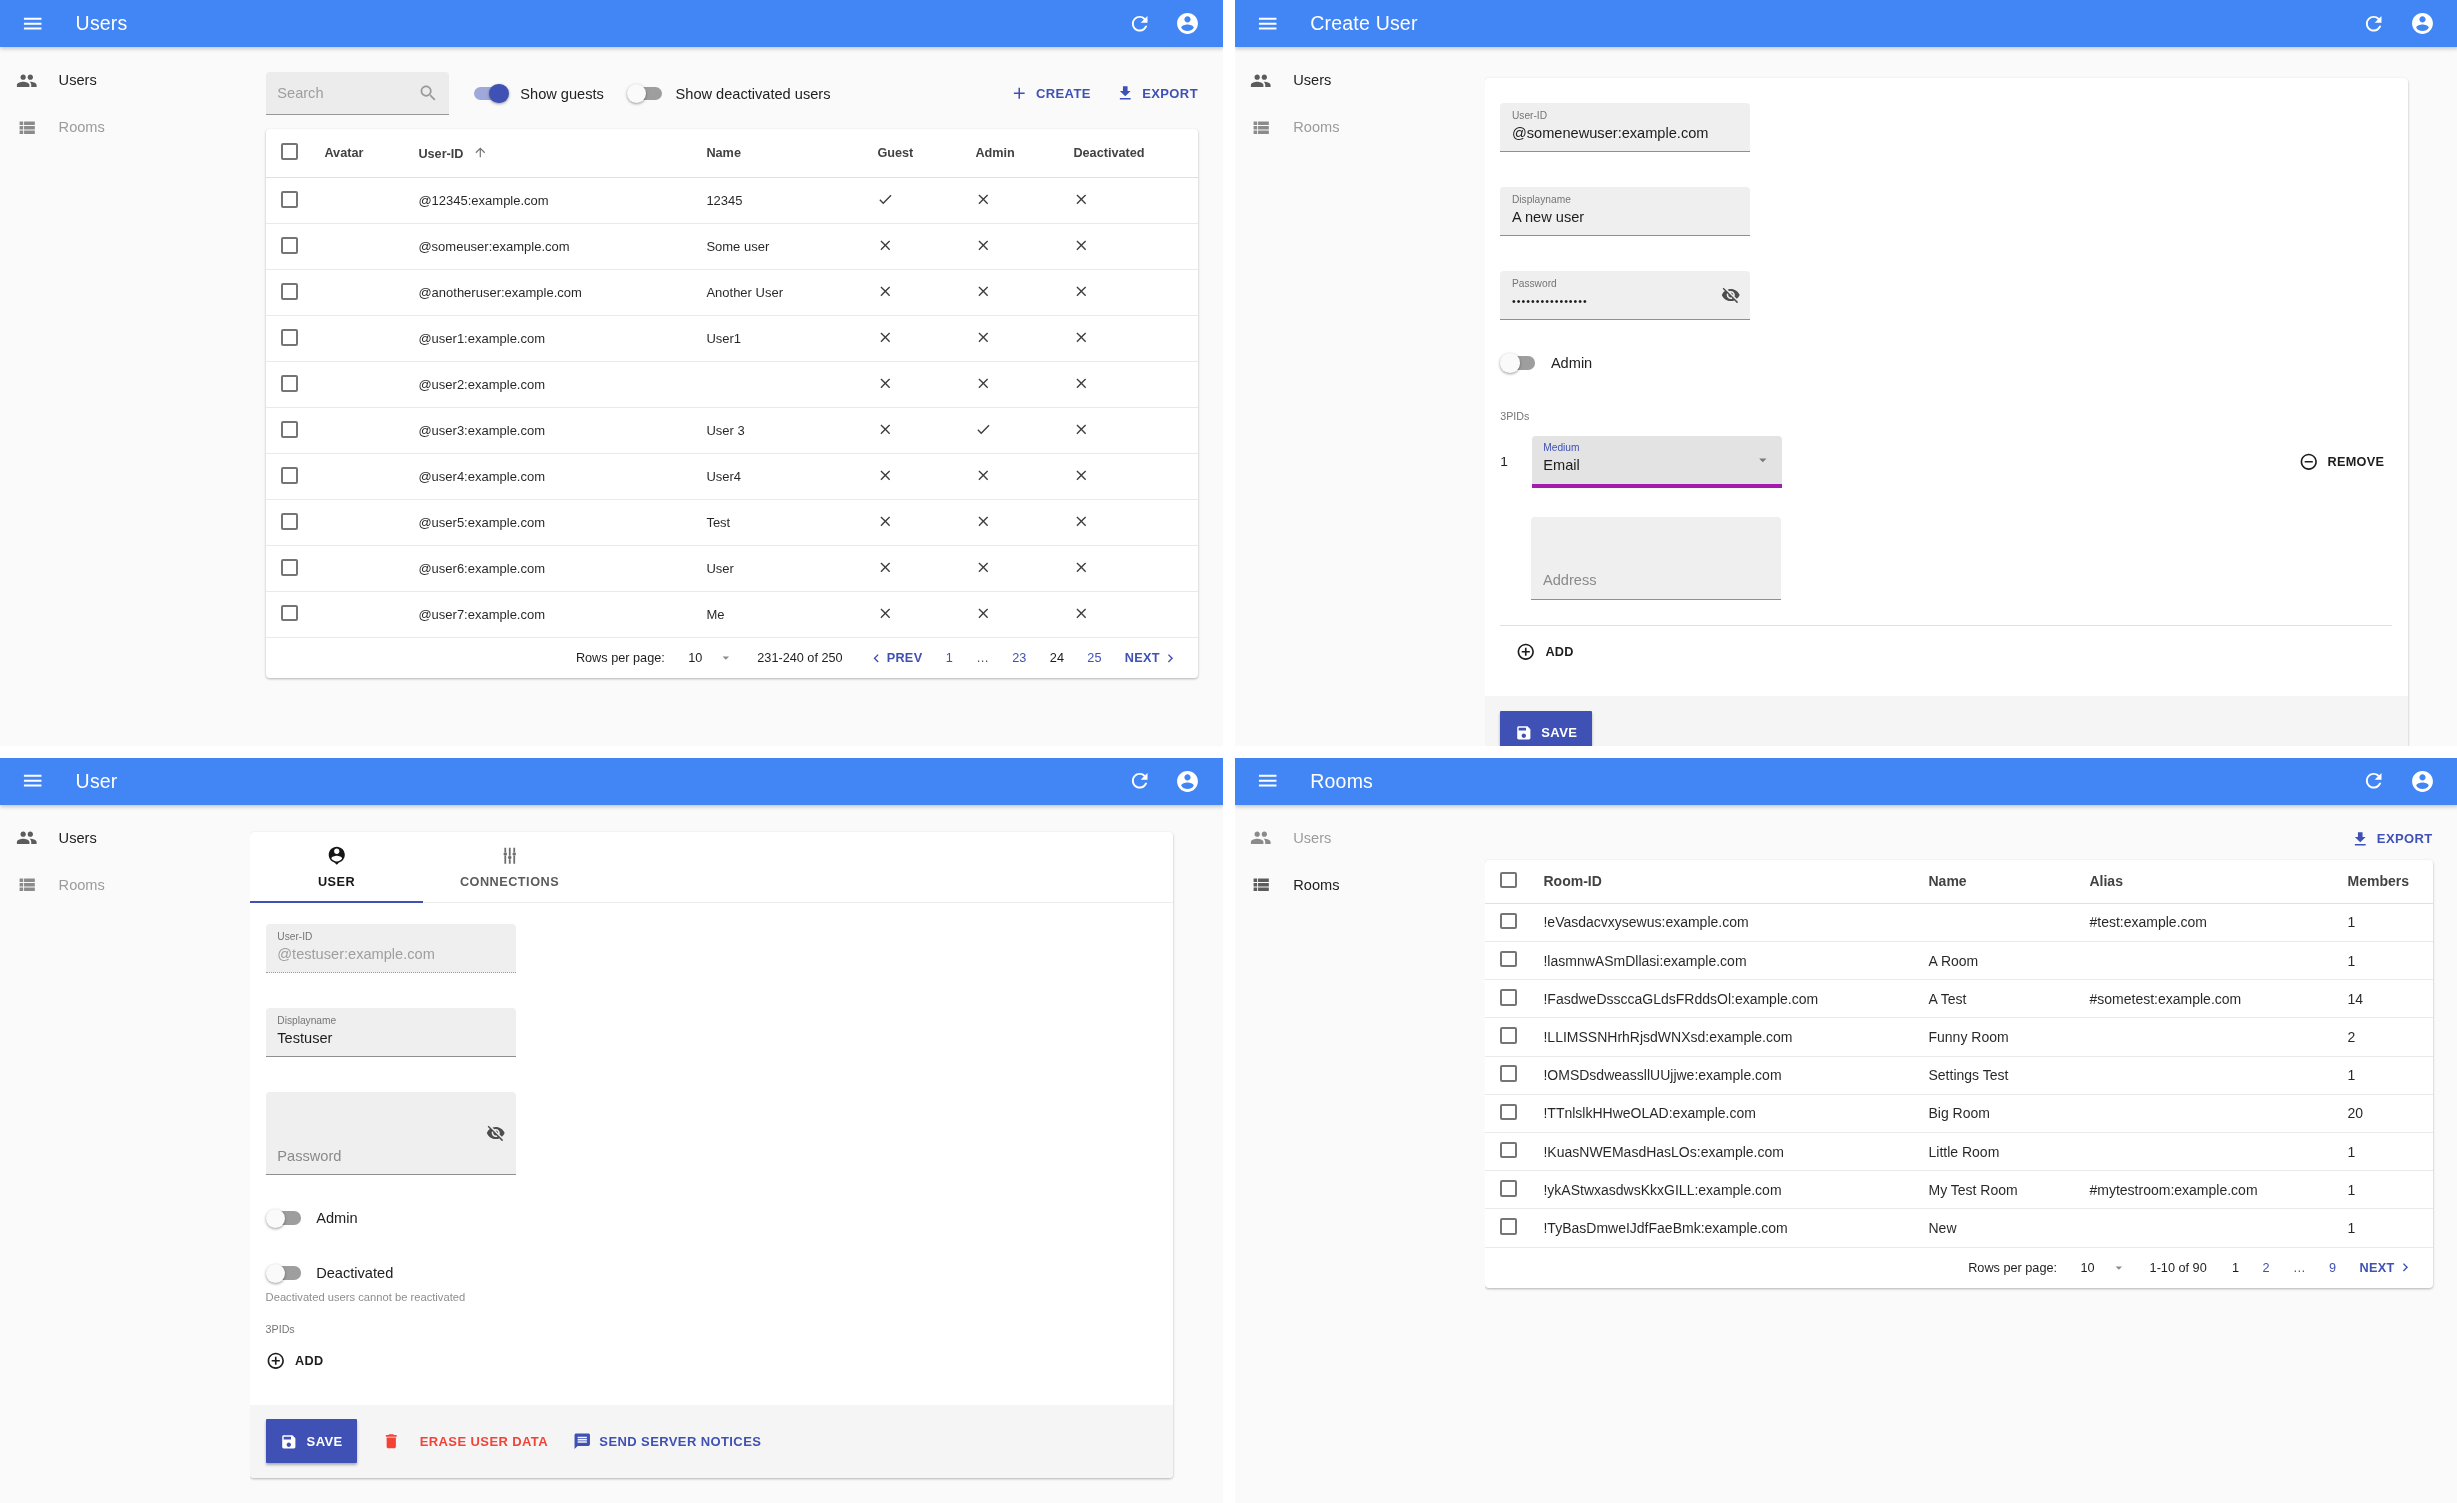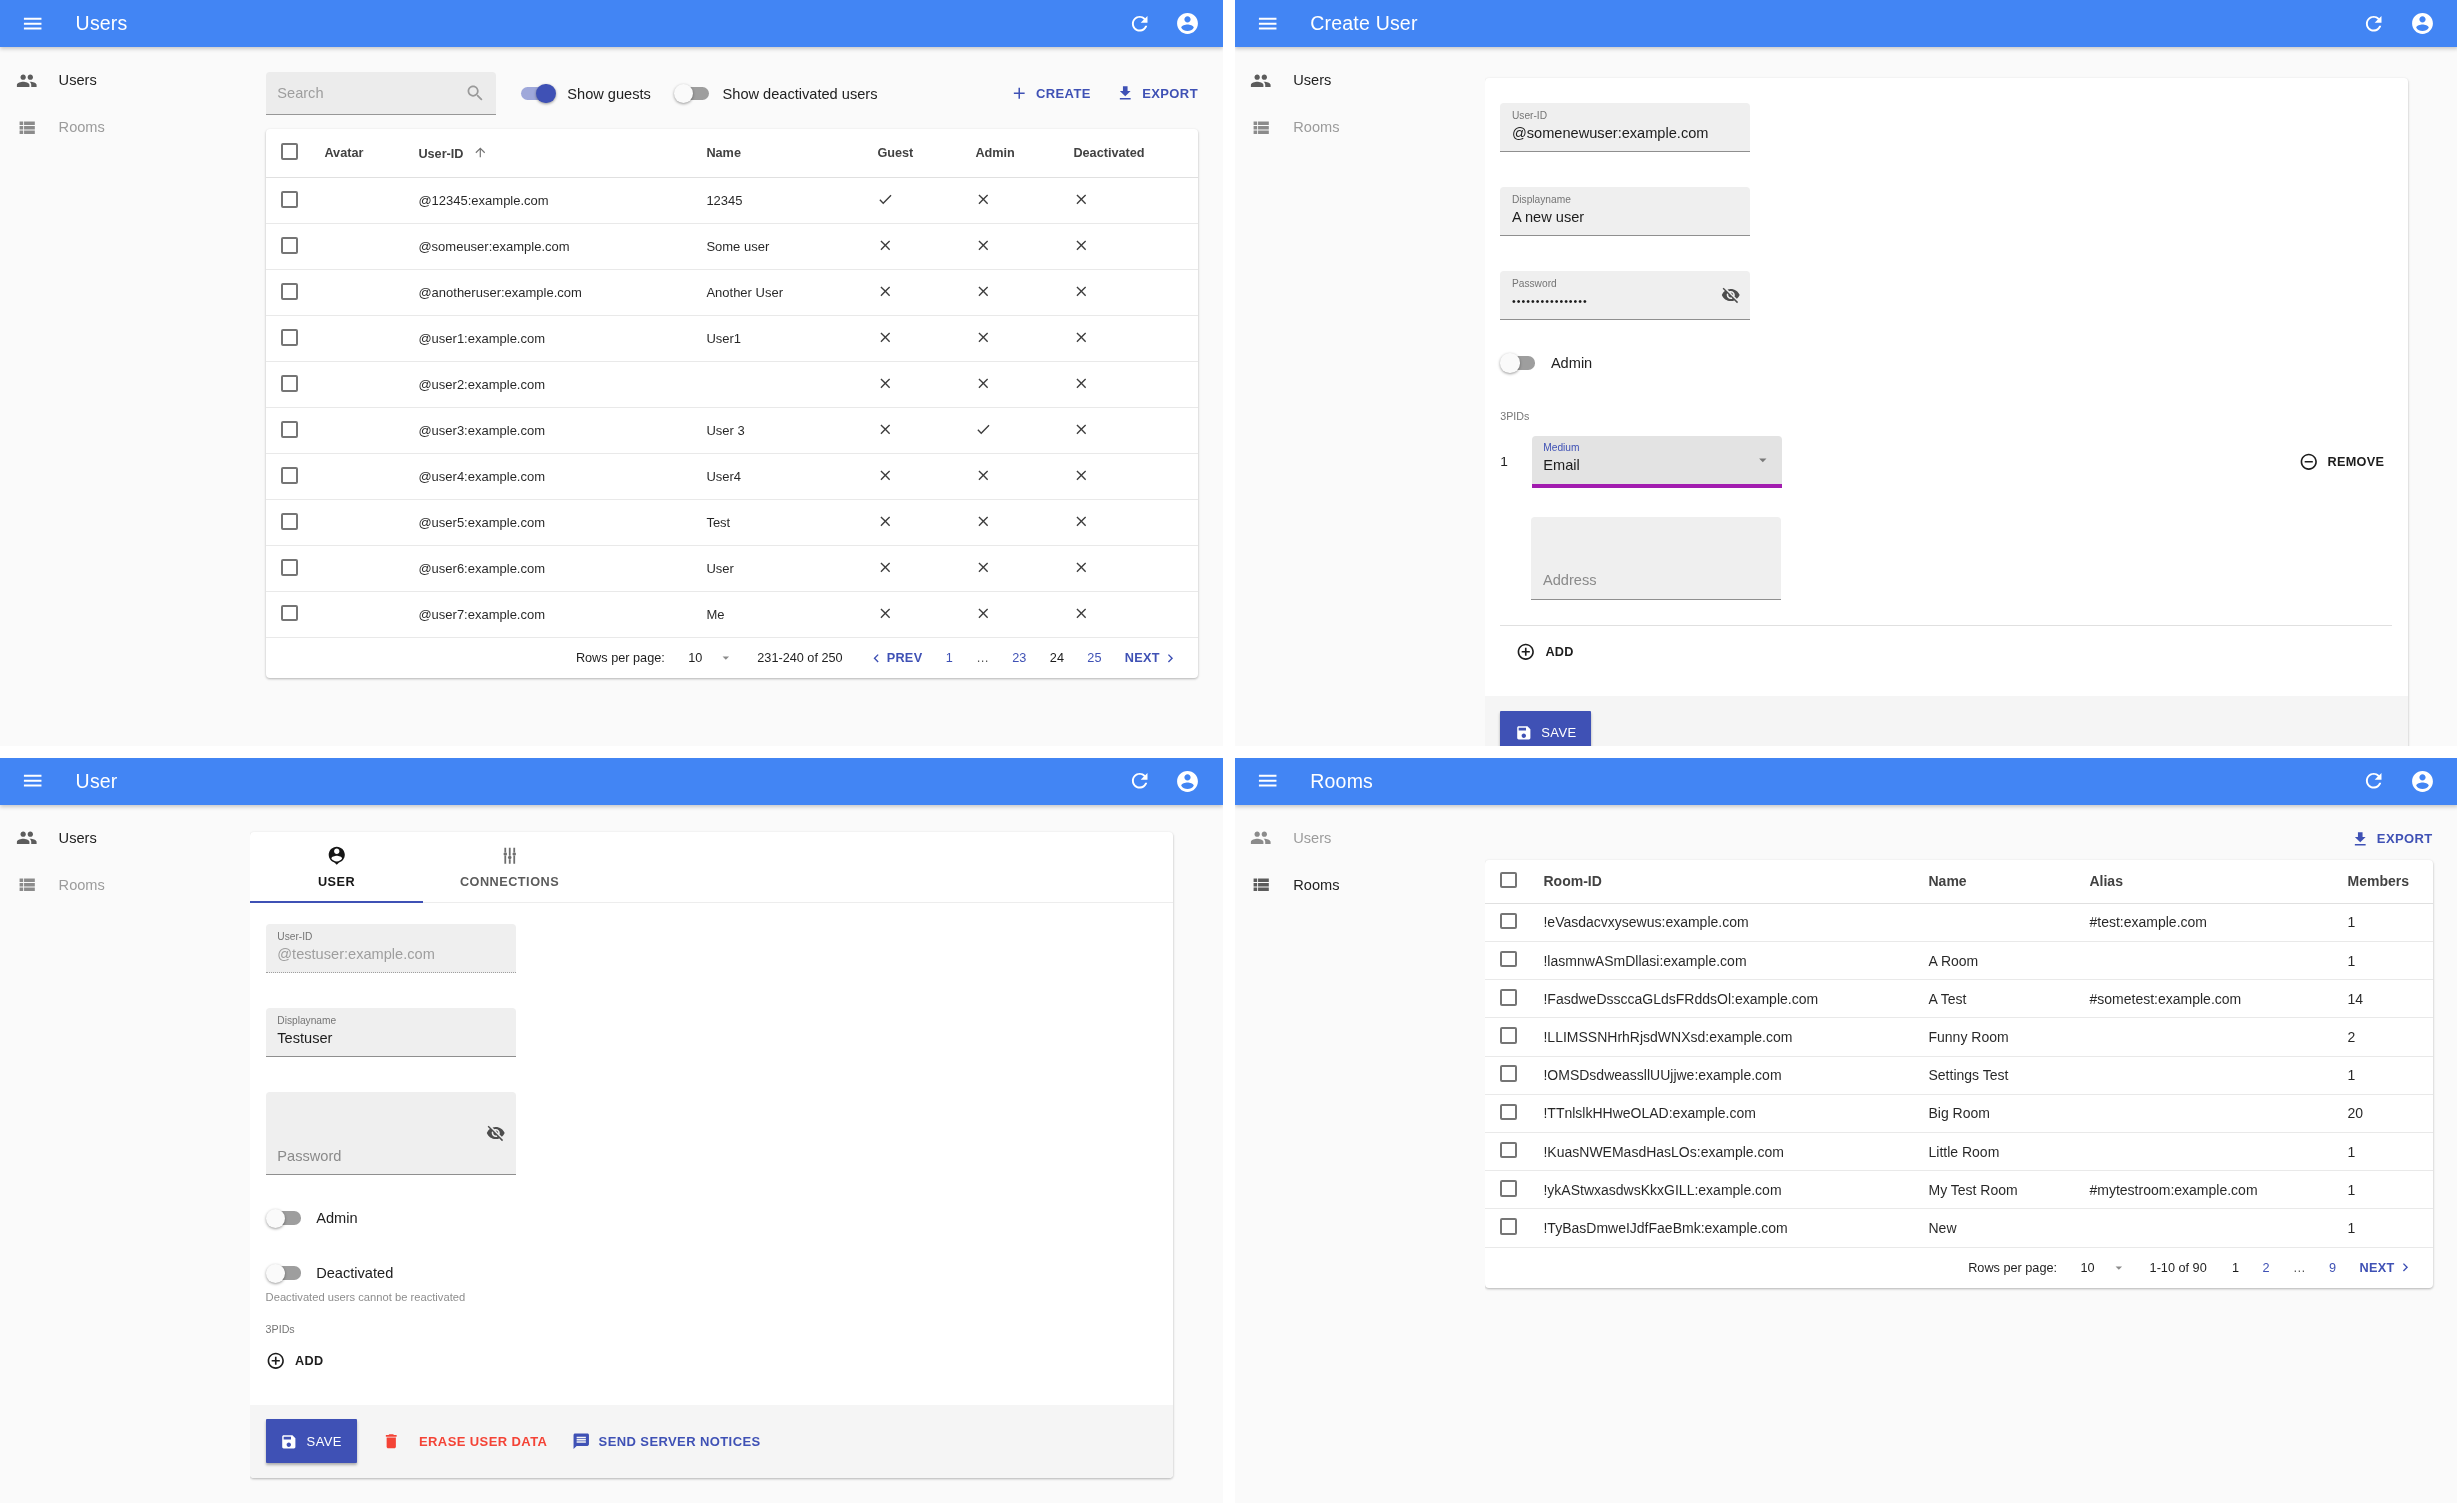--- a/index.html
+++ b/index.html
@@ -24,21 +24,21 @@
   .menu-item { display:flex; align-items:center; height:47px; padding:0 15.6px; gap:21.5px; font-size:14.6px; color:#9b9b9b; cursor:pointer; }
   .menu-item .mi-ic { width:21.5px; height:21.5px; color:#8b8b8b; fill:#8b8b8b; }
   .menu-item.active { color:#212121; }
   .menu-item.active .mi-ic { color:#5c5c5c; fill:#5c5c5c; }
   .main { flex:1; padding-right:25px; overflow:hidden; }
 
   .card { background:#fff; border-radius:3.9px; box-shadow:0 1px 2.9px rgba(0,0,0,.18), 0 1px 2px rgba(0,0,0,.12); }
 
   
   .list-toolbar { display:flex; align-items:center; margin:25px 0 13.7px 15.6px; }
-  .search { width:230px; height:43px; background:#ececec; border-bottom:1px solid #979797; border-radius:3.9px 3.9px 0 0; display:flex; align-items:center; padding:0 9.8px 0 11.7px; }
+  .search { width:183px; height:43px; background:#ececec; border-bottom:1px solid #979797; border-radius:3.9px 3.9px 0 0; display:flex; align-items:center; padding:0 9.8px 0 11.7px; }
   .search input { border:0; outline:0; background:transparent; flex:1; font-size:14.6px; font-family:inherit; color:#333; min-width:0; }
   .search input::placeholder { color:#9e9e9e; }
   .search-ic { width:20.5px; height:20.5px; color:#9a9a9a; fill:#9a9a9a; }
   .toggle-row { display:flex; align-items:center; gap:13.7px; margin-left:25px; cursor:pointer; }
   .toggle-label { font-size:14.6px; color:#212121; }
   .switch { position:relative; width:33px; height:13.7px; border-radius:6.8px; background:#9e9e9e; flex:0 0 33px; }
   .switch .thumb { position:absolute; top:-2.9px; left:-2px; width:19.5px; height:19.5px; border-radius:50%; background:#fafafa; box-shadow:0 1px 2.9px rgba(0,0,0,.4); }
   .switch.on { background:#9fa8da; }
   .switch.on .thumb { left:15.6px; background:#3f51b5; }
   .list-actions { margin-left:auto; display:flex; align-items:center; gap:25px; }
@@ -96,21 +96,21 @@
   .mini-label { font-size:10.7px; color:#757575; display:block; }
   .threepid-row { display:flex; align-items:center; margin-top:13.7px; }
   .threepid-index { font-size:13.7px; color:#222; width:13.7px; }
   .threepid-row .select-field { margin-left:17.6px; }
   .remove-btn { margin-left:auto; margin-right:7.8px; display:inline-flex; align-items:center; gap:8.8px; font-size:12.7px; font-weight:700; letter-spacing:0.3px; color:#1d1d1d; }
   .remove-btn .ic, .add-btn .ic { width:19.5px; height:19.5px; fill:#1d1d1d; }
   .address-field { margin:29px 0 0 31px; }
   .divider { border-top:1px solid #e0e0e0; margin-top:25px; }
   .add-btn { display:inline-flex; align-items:center; gap:10px; font-size:12.7px; font-weight:700; letter-spacing:0.3px; color:#1d1d1d; padding:16.6px 15.6px; }
   .form-toolbar { background:#f5f5f5; padding:14.6px 15.6px; display:flex; align-items:center; gap:25px; border-radius:0 0 3.9px 3.9px; margin-top:13.7px; }
-  .btn-primary { display:inline-flex; align-items:center; gap:8.8px; background:#3f51b5; color:#fff; border-radius:1px; height:44px; padding:0 14.6px; font-size:13px; font-weight:400; letter-spacing:0.4px; box-shadow:0 2px 2.9px rgba(0,0,0,.3); }
+  .btn-primary { display:inline-flex; align-items:center; gap:8.8px; background:#3f51b5; color:#fff; border-radius:1px; height:44px; padding:0 14.6px; font-size:13px; font-weight:700; letter-spacing:0.4px; box-shadow:0 2px 2.9px rgba(0,0,0,.3); }
   .btn-primary .ic { width:17.6px; height:17.6px; }
   .helper { font-size:11.2px; color:#8d8d8d; margin:-25px 0 21.5px 2px; }
 
   
   .tabs { display:flex; border-bottom:1px solid #ededed; }
   .tab { width:173px; height:70px; display:flex; flex-direction:column; align-items:center; justify-content:center; gap:8.8px; font-size:12.7px; font-weight:700; letter-spacing:0.5px; color:#5c5c5c; position:relative; cursor:pointer; }
   .tab .ic { width:21.5px; height:21.5px; fill:#6e6e6e; }
   .tab.active { color:#161616; }
   .tab.active .ic { fill:#161616; }
   .tab.active::after { content:''; position:absolute; left:0; right:0; bottom:-1px; height:2px; background:#3f51b5; }

